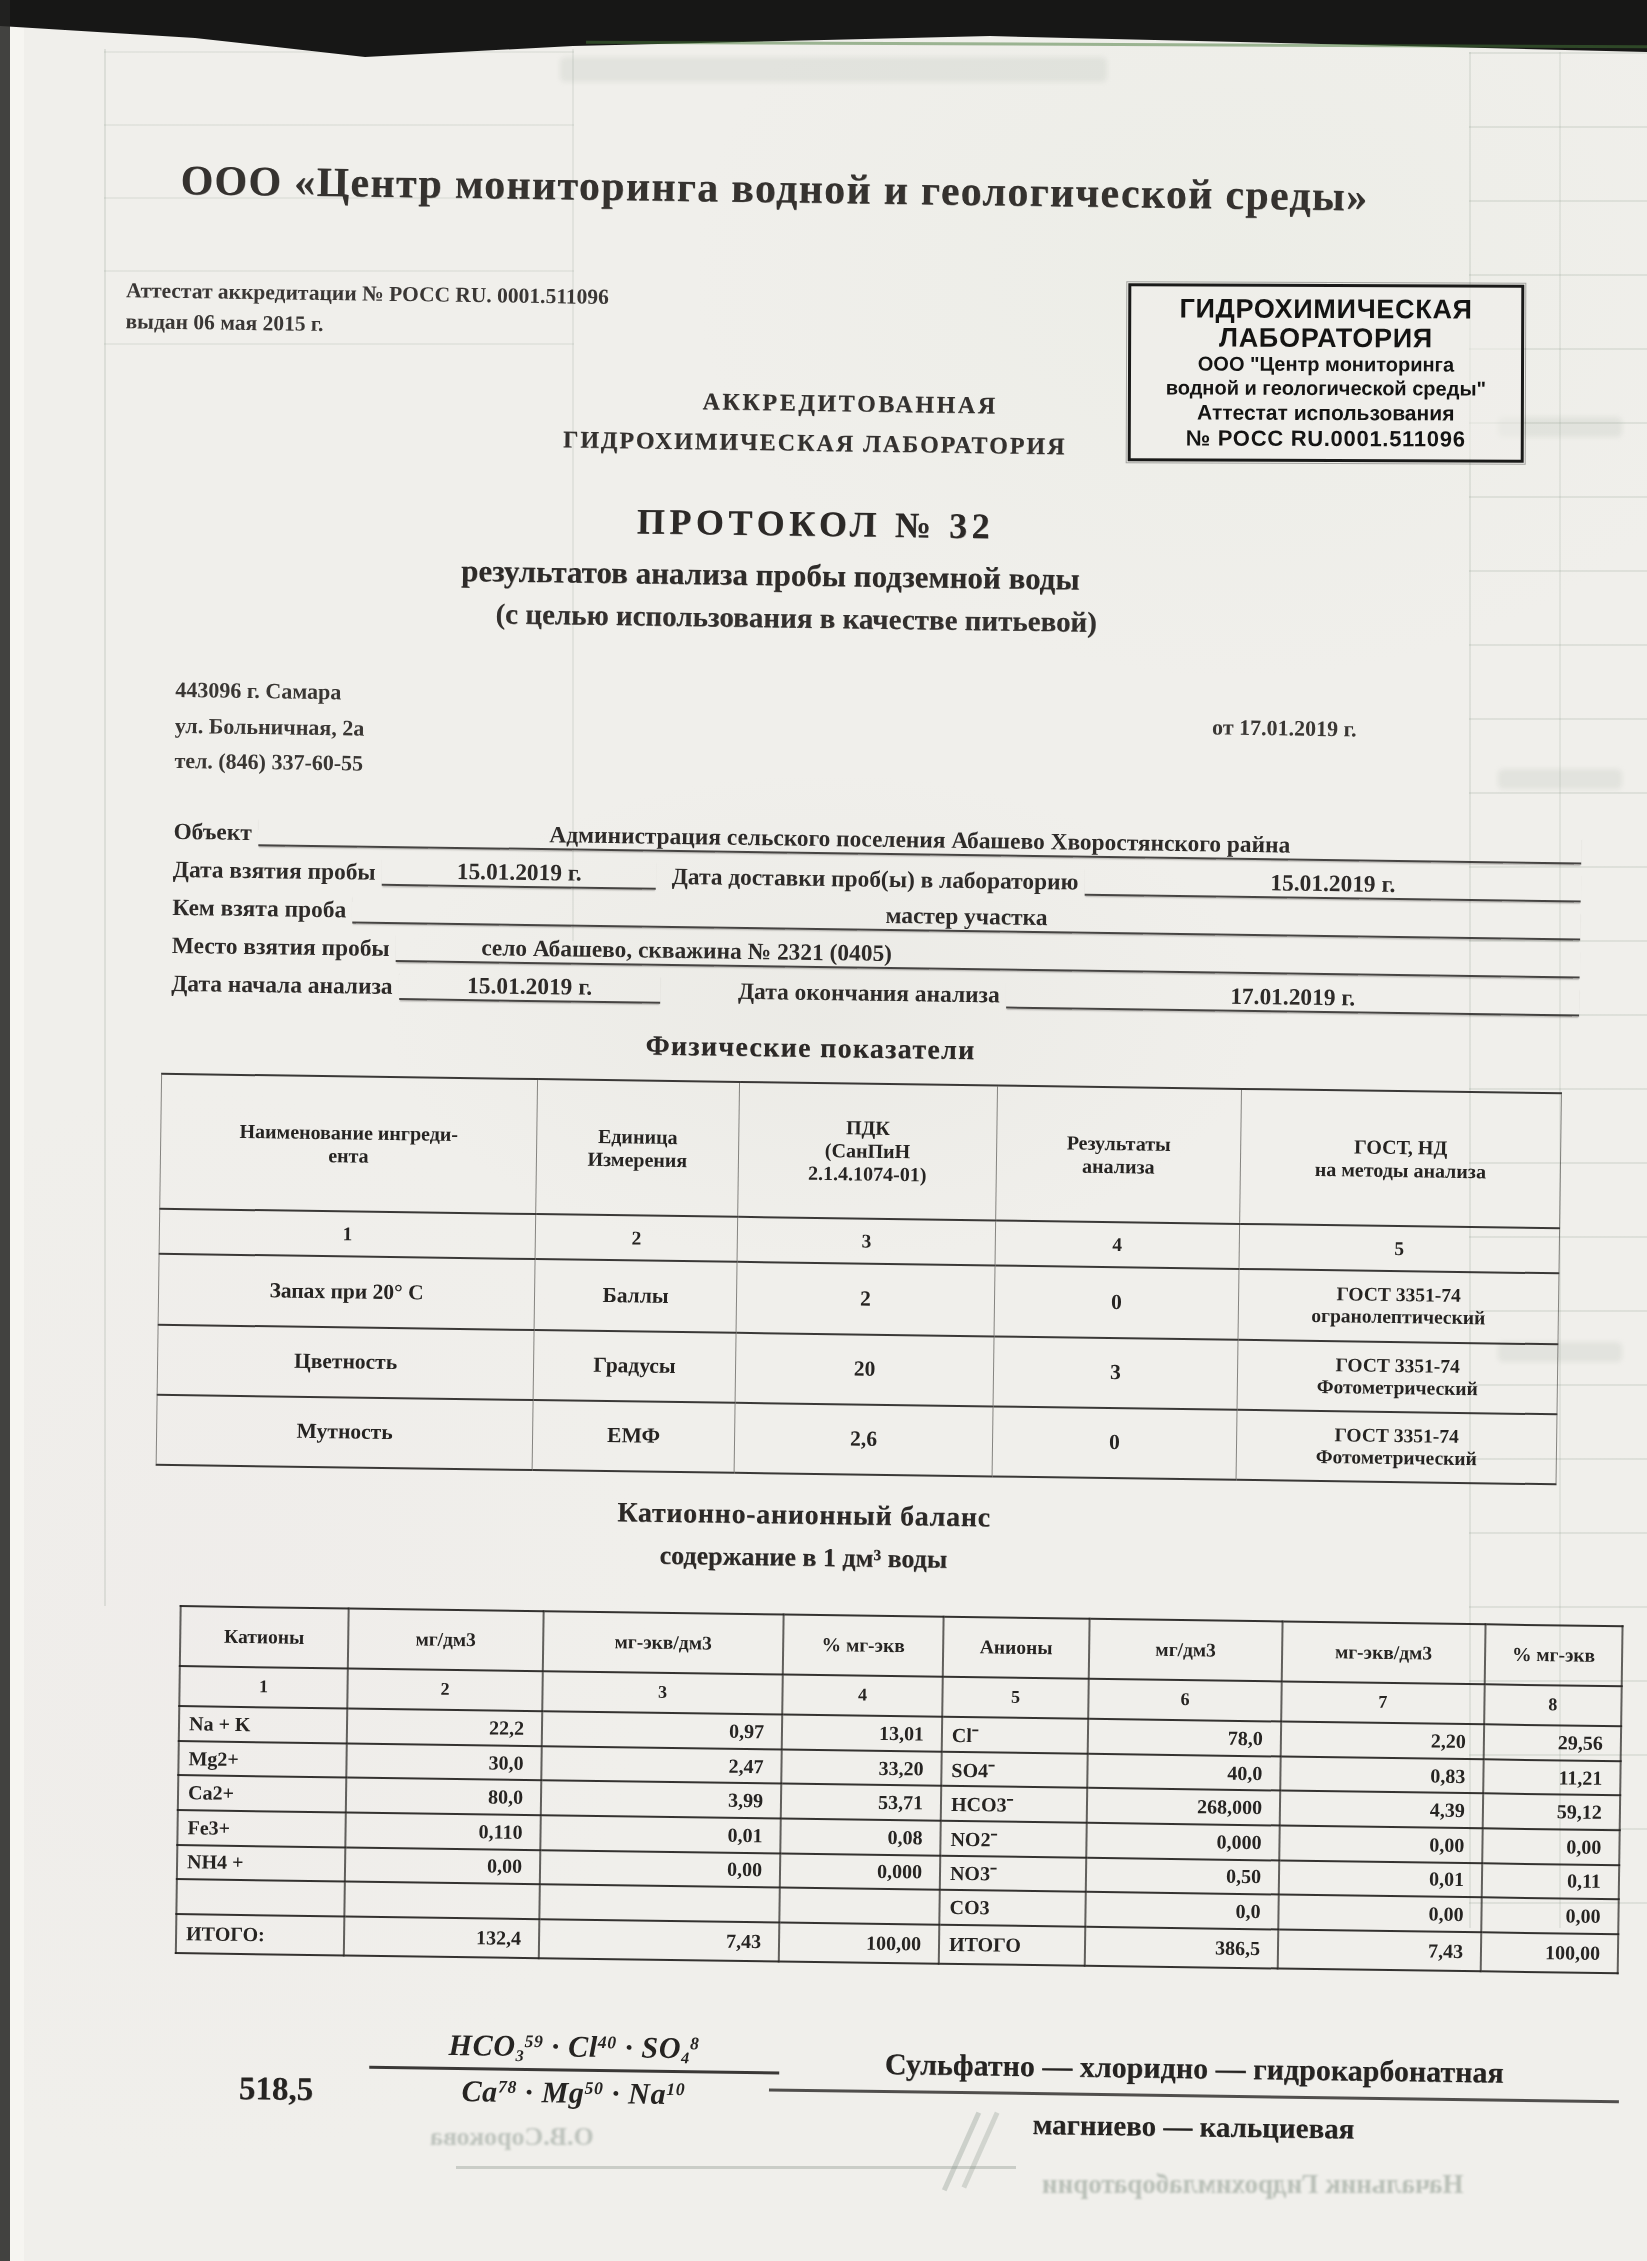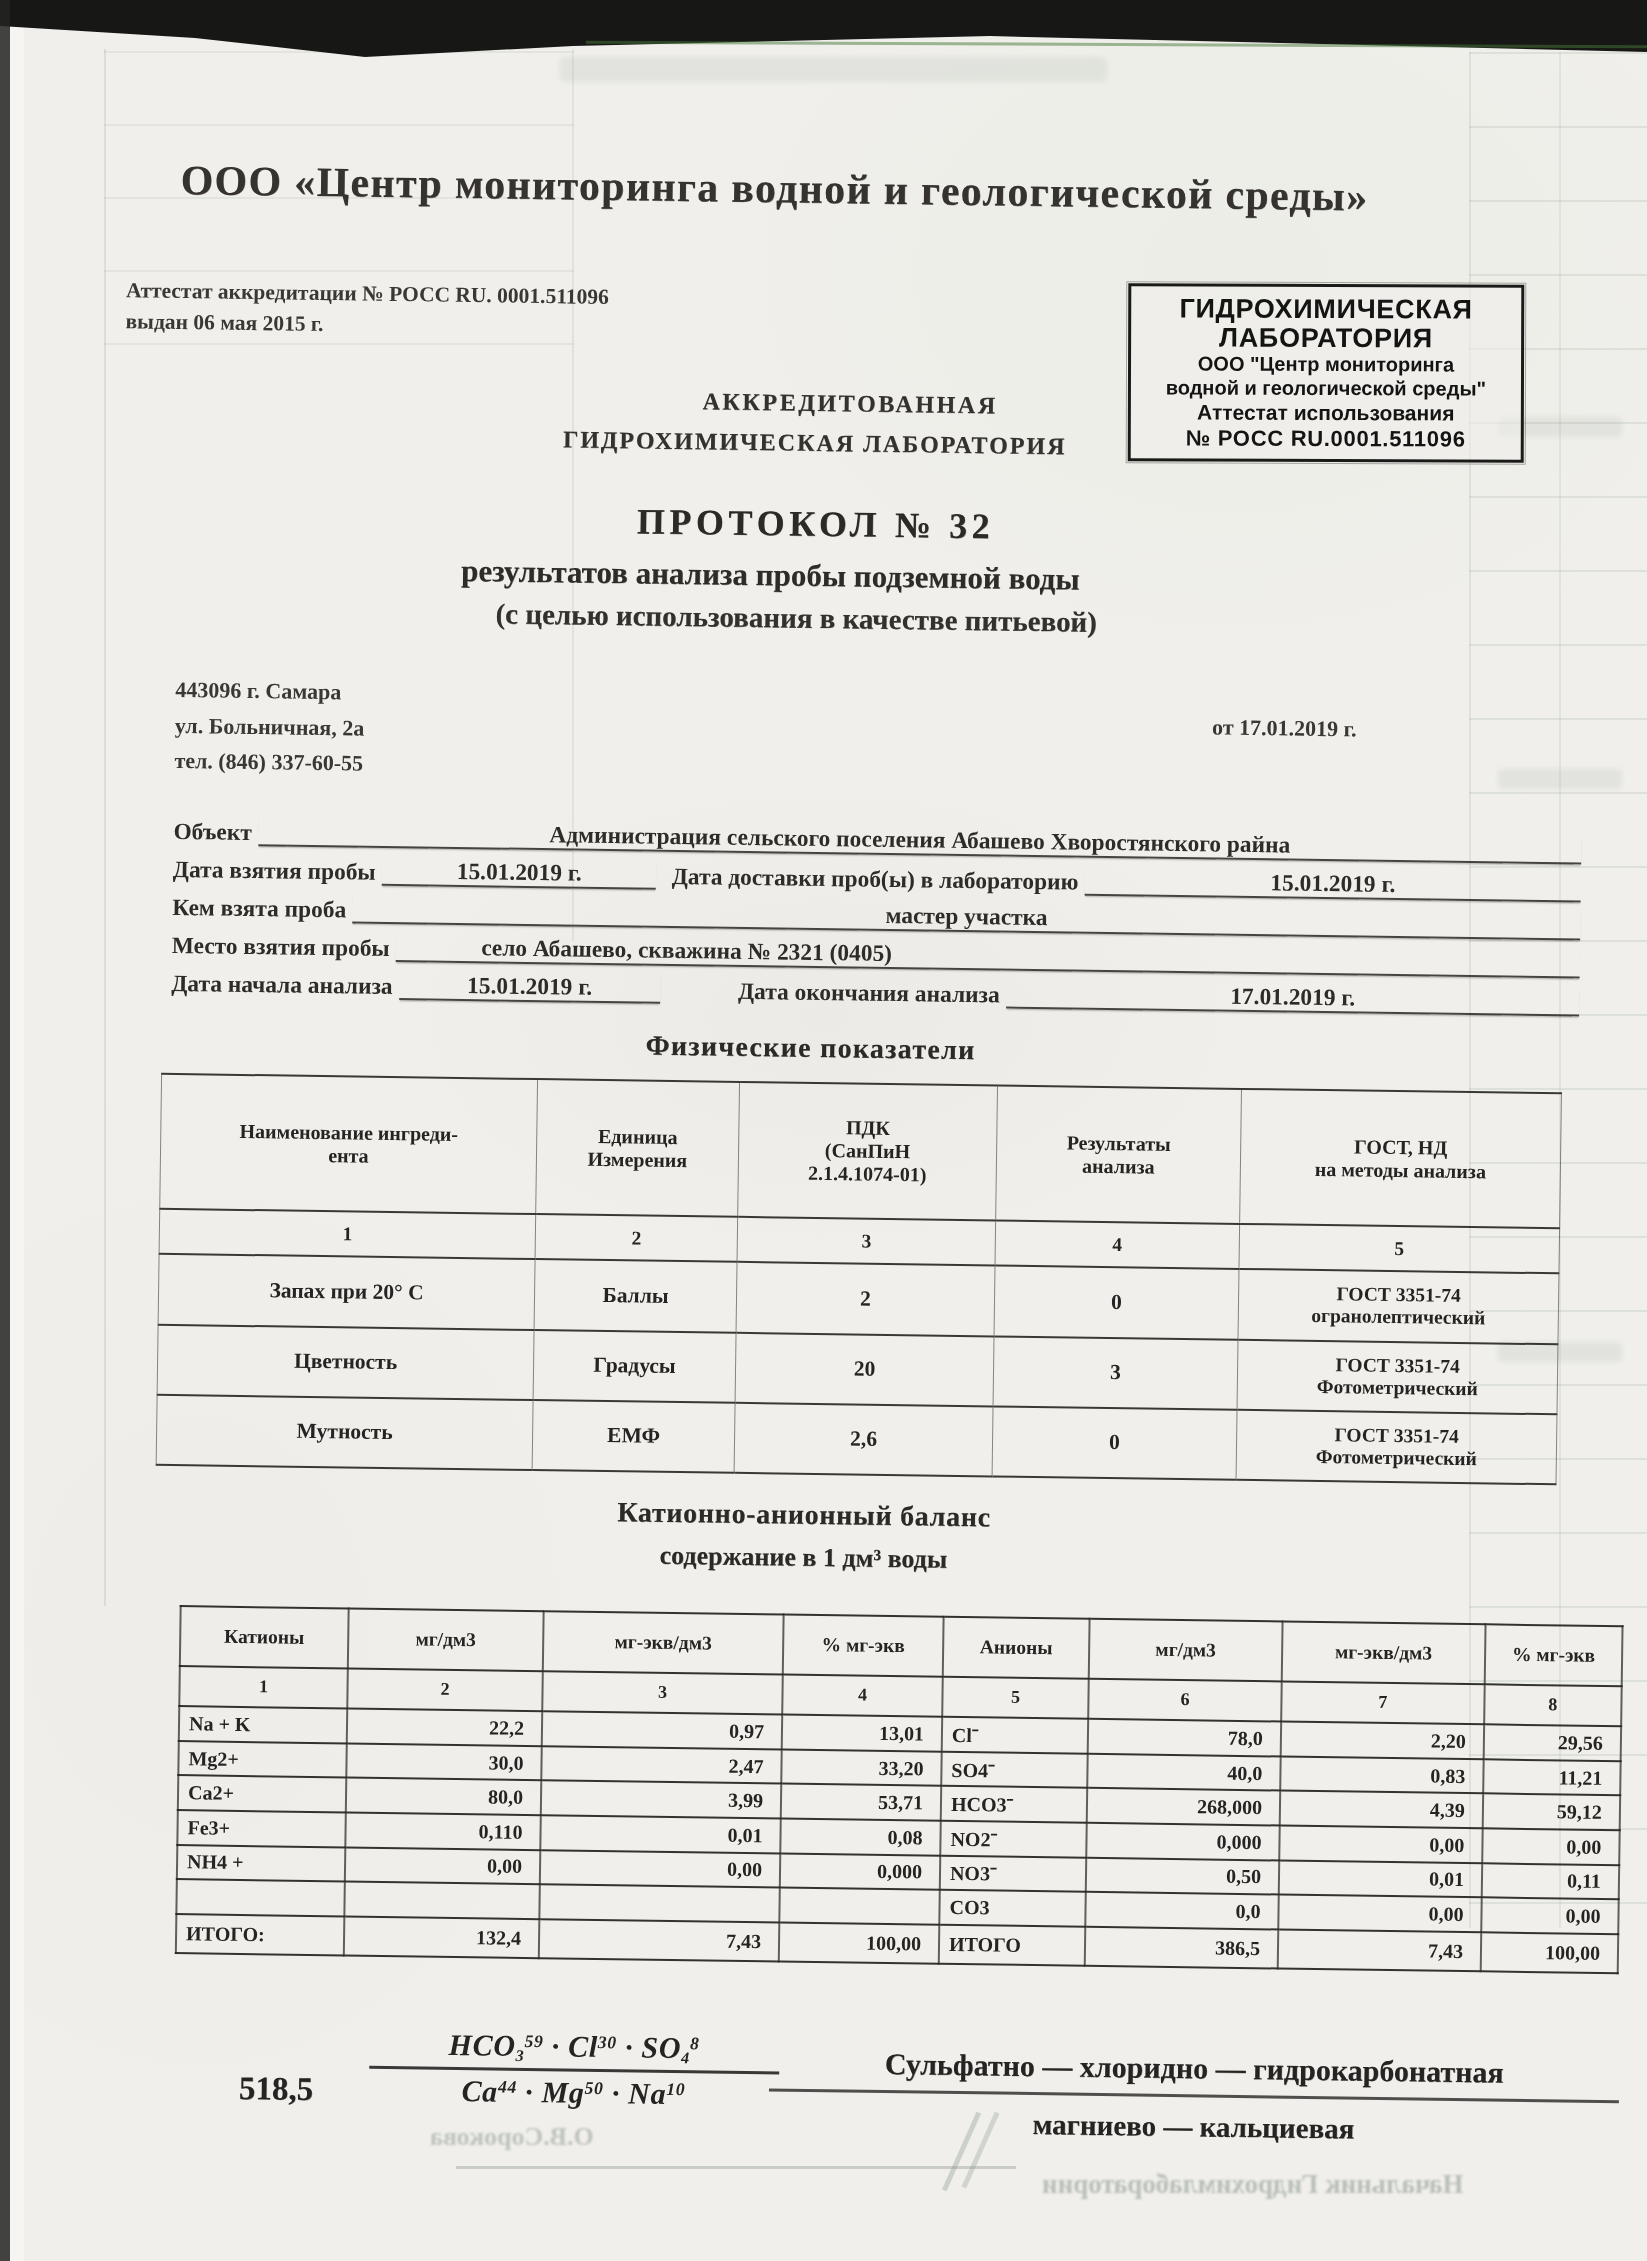--- a/index.html
+++ b/index.html
@@ -357,23 +357,23 @@
         <td class="num">386,5</td>
         <td class="num">7,43</td>
         <td class="num">100,00</td>
       </tr>
     </tbody>
       </table>
 
     <div class="abs formula">
       <div class="mineral ink">518,5</div>
       <div class="fraction">
-        <div class="fr-line"><span>HCO</span><sub class="f">3</sub><sup class="f">59</sup> <span>·</span> <span>Cl</span><sup class="f">30</sup> <span>·</span> <span>SO</span><sub class="f">4</sub><sup class="f">8</sup></div>
+        <div class="fr-line"><span>HCO</span><sub class="f">3</sub><sup class="f">59</sup> <span>·</span> <span>Cl</span><sup class="f">40</sup> <span>·</span> <span>SO</span><sub class="f">4</sub><sup class="f">8</sup></div>
         <div class="fr-bar"></div>
-        <div class="fr-line"><span>Ca</span><sup class="f">44</sup> <span>·</span> <span>Mg</span><sup class="f">50</sup> <span>·</span> <span>Na</span><sup class="f">10</sup></div>
+        <div class="fr-line"><span>Ca</span><sup class="f">78</sup> <span>·</span> <span>Mg</span><sup class="f">50</sup> <span>·</span> <span>Na</span><sup class="f">10</sup></div>
       </div>
       <div class="classif">
         <div class="cl1 ink">Сульфатно — хлоридно — гидрокарбонатная</div>
         <div class="cl2 ink">магниево — кальциевая</div>
       </div>
     </div>
 
   </div>
 
   <div class="ghost-txt g-title">Начальник Гидрохимлаборатории</div>

